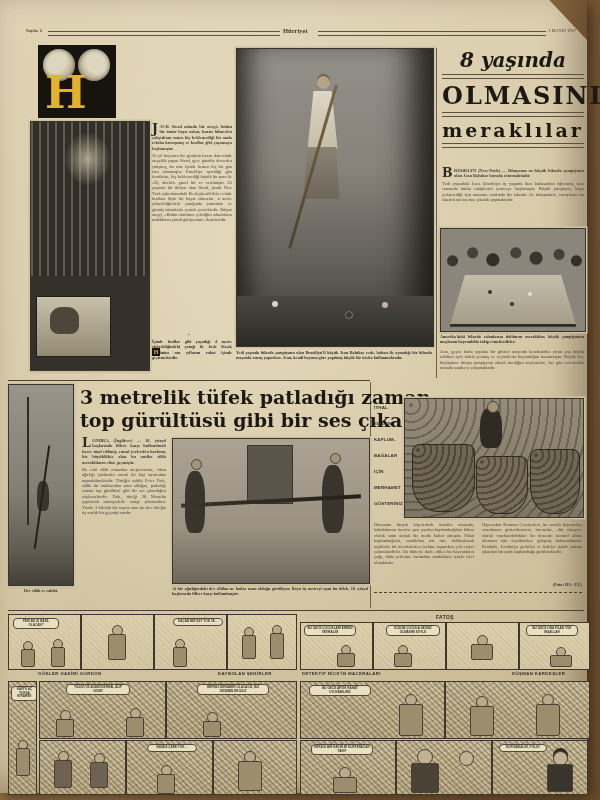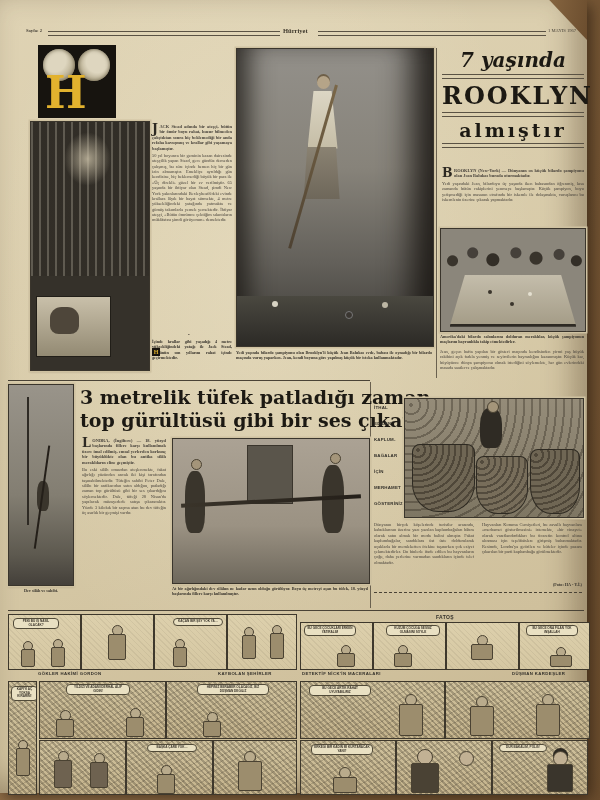--- a/index.html
+++ b/index.html
@@ -101,25 +101,25 @@
       <div class="abs" style="left:18%;top:10%;width:6px;height:6px;border-radius:50%;background:#d8d3c4;"></div>
       <div class="abs" style="left:55%;top:30%;width:6px;height:6px;border-radius:50%;background:#3a3631;border:.5px solid #777;"></div>
       <div class="abs" style="left:74%;top:12%;width:6px;height:6px;border-radius:50%;background:#bcb6a4;"></div>
     </div>
   </div>
   <div class="abs cap-t" style="left:236px;top:350px;width:196px;">Yedi yaşında bilardo şampiyonu olan Brooklyn'li küçük Jean Balukas evde, babası ile oynadığı bir bilardo maçında vuruş yaparken. Jean, kendi boyuna göre yapılmış küçük bir isteka kullanmaktadır.</div>
 
   <div class="abs vrule" style="left:436px;top:48px;height:330px;"></div>
 
   <div class="abs" style="left:442px;top:48px;width:142px;text-align:center;">
-    <div class="hl-serif" style="font-size:20px;font-style:italic;">7 yaşında</div>
+    <div class="hl-serif" style="font-size:20px;font-style:italic;">8 yaşında</div>
     <div class="dblrule" style="margin:2px 0;"></div>
-    <div class="hl-serif" style="font-size:24px;letter-spacing:2px;">ROOKLYN</div>
+    <div class="hl-serif" style="font-size:24px;letter-spacing:2px;">OLMASINI</div>
     <div class="dblrule" style="margin:2px 0;"></div>
-    <div class="hl-serif" style="font-size:19px;letter-spacing:3px;">almıştır</div>
+    <div class="hl-serif" style="font-size:19px;letter-spacing:3px;">meraklılar</div>
     <div class="dblrule" style="margin:2px 0;"></div>
   </div>
 
   <div class="abs" style="left:442px;top:168px;width:142px;">
     <div class="body-t"><span class="drop">B</span><span style="font-weight:bold;">ROOKLYN (New-York) — Dünyanın en küçük bilardo şampiyonu olan Jean Balukas burada oturmaktadır.</span></div>
     <div class="body-t" style="margin-top:2px;">Yedi yaşındaki Jean, bilardoyu üç yaşında iken babasından öğrenmiş, kısa zamanda bütün rakiplerini yenmeye başlamıştır. Küçük şampiyon, boyu yetişmediği için masanın etrafında bir iskemle ile dolaşmakta, vuruşlarını bu iskemlenin üzerine çıkarak yapmaktadır.</div>
   </div>
 
   <div class="abs photo" style="left:440px;top:228px;width:144px;height:102px;background:#8b867b;">
     <div class="abs" style="left:0;top:0;width:100%;height:52%;

